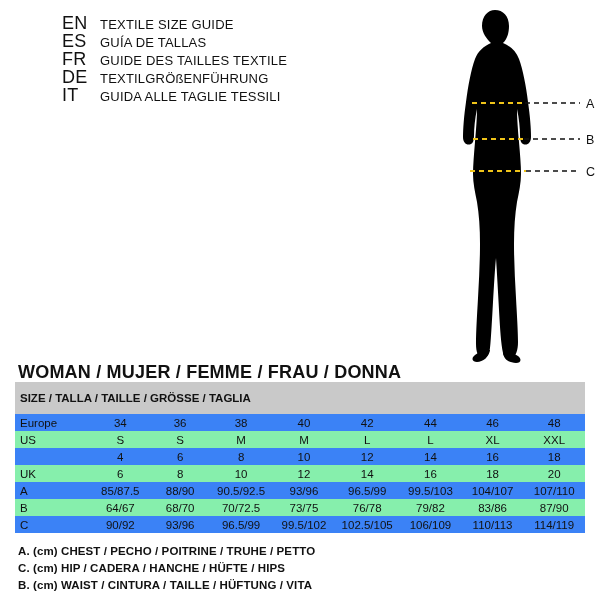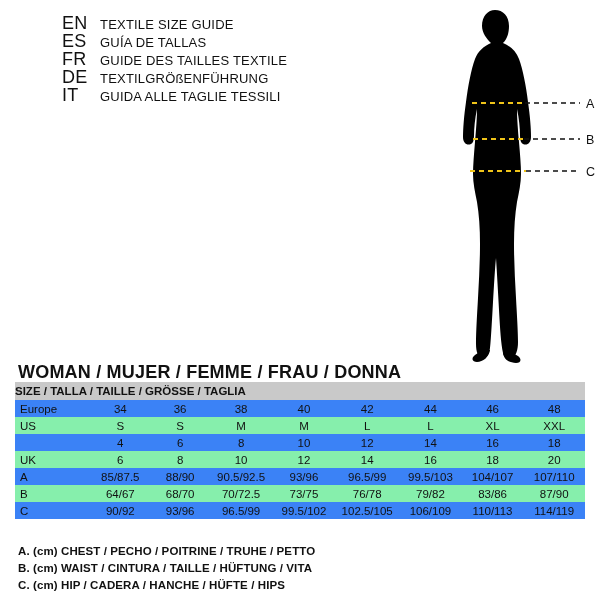--- a/index.html
+++ b/index.html
@@ -80,21 +80,22 @@
   }
   #size-table td {
     padding: 0;
     height: 17px;
     vertical-align: middle;
   }
   #size-table tr.row-head td {
     background: #c9c9c9;
     font-weight: bold;
     font-size: 11.5px;
-    height: 18px;
+    padding-left: 5px;
+    height: 32px;
   }
   #size-table tr.shade td { background: #3b82f6; }
   #size-table tr.plain td { background: #86efac; }
   .cell-label {
     width: 80px;
     padding-left: 5px !important;
     text-align: left;
   }
   .cell-val {
     text-align: center;
@@ -289,15 +290,15 @@
       <td class="cell-val">102.5/105</td>
       <td class="cell-val">106/109</td>
       <td class="cell-val">110/113</td>
       <td class="cell-val">114/119</td>
     </tr>
   </tbody>
 </table>
 
 <div id="legend">
   <div class="legend-row">A. (cm) CHEST / PECHO / POITRINE / TRUHE / PETTO</div>
+  <div class="legend-row">C. (cm) HIP / CADERA / HANCHE / HÜFTE / HIPS</div>
   <div class="legend-row">B. (cm) WAIST / CINTURA / TAILLE / HÜFTUNG / VITA</div>
-  <div class="legend-row">C. (cm) HIP / CADERA / HANCHE / HÜFTE / HIPS</div>
 </div>
 
 </body></html>

